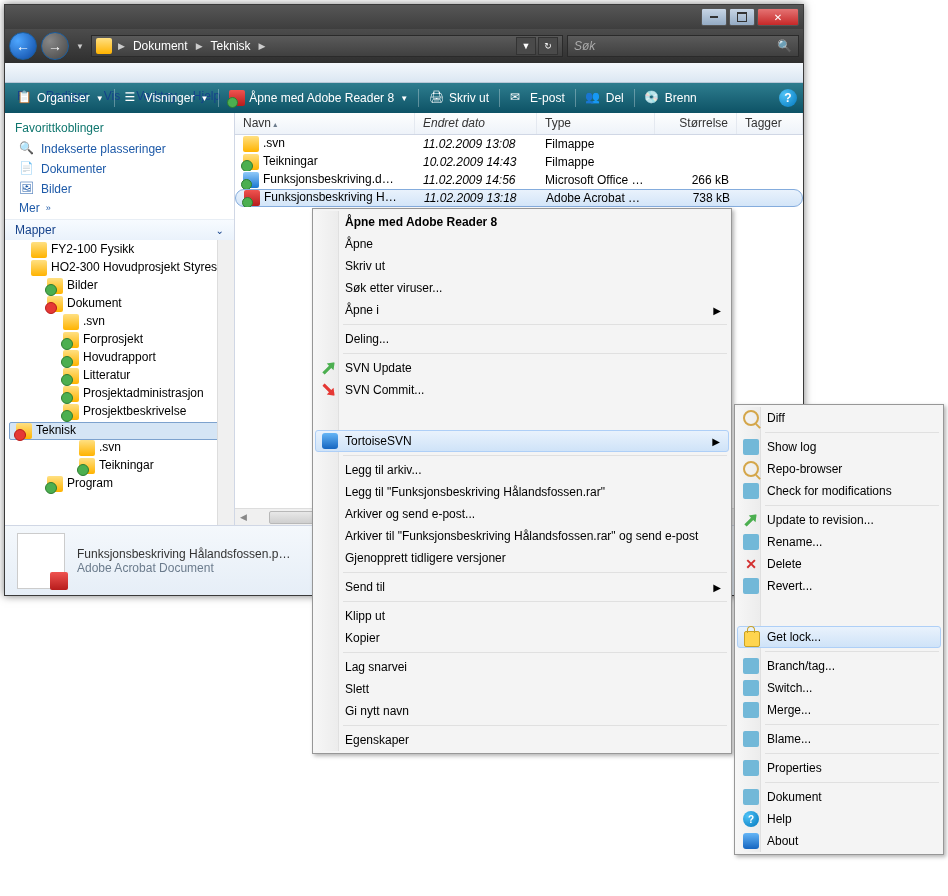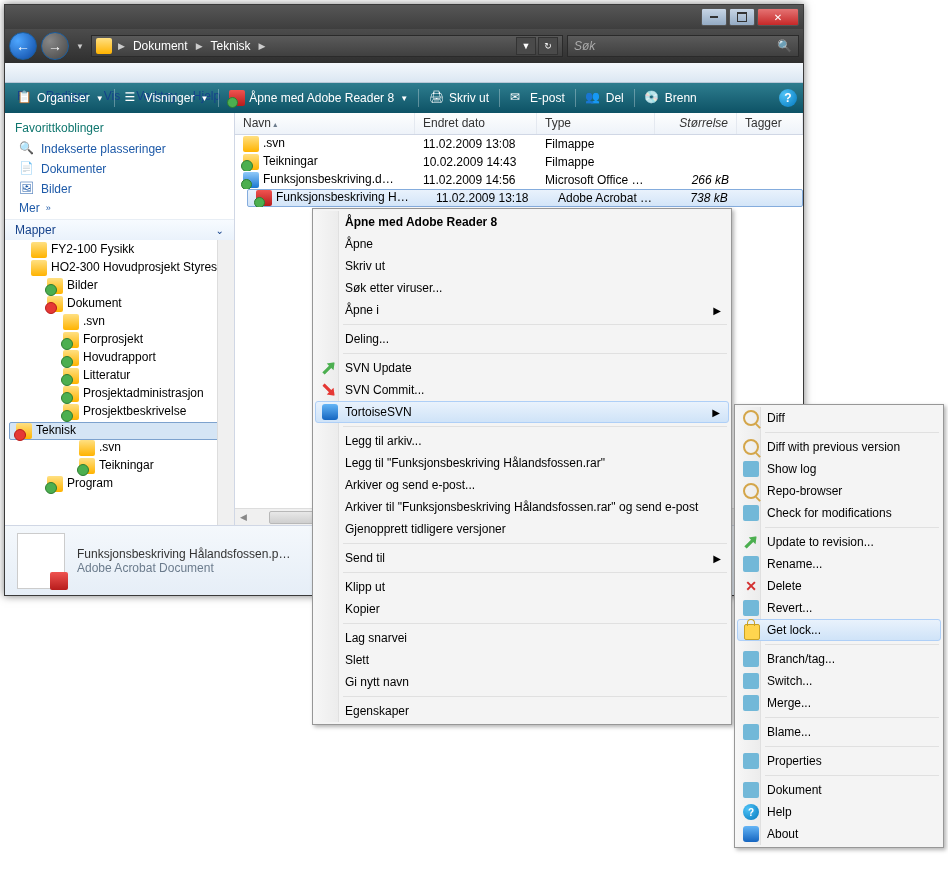--- a/index.html
+++ b/index.html
@@ -55,43 +55,43 @@
 .tree-row.selected{background:#d5e5f5;border:1px solid #7da2ce;border-radius:2px;margin:0 4px;padding-left:6px;}
 .indent1{padding-left:26px;} .indent2{padding-left:42px;} .indent3{padding-left:58px;} .indent4{padding-left:74px;}
 .scroll-v{position:absolute;right:0;top:0;bottom:0;width:17px;background:#f0f0f0;border-left:1px solid #ddd;}
 .tree-wrap{position:relative;flex:1;}
 
 
 .file-pane{flex:1;display:flex;flex-direction:column;position:relative;}
 .col-headers{height:22px;background:linear-gradient(to bottom,#fdfefe,#eef3f9);border-bottom:1px solid #d0d7e5;display:flex;}
 .col{padding:3px 8px;border-right:1px solid #e4e9f0;color:#333;}
 .col.sorted::after{content:" ▴";font-size:8px;color:#6b7b8c;}
-.c-name{width:180px;} .c-date{width:122px;} .c-type{width:118px;} .c-size{width:82px;text-align:right;font-style:italic;} .c-tags{flex:1;}
+.c-name{width:180px;} .c-date{width:122px;font-style:italic;} .c-type{width:118px;} .c-size{width:82px;text-align:right;} .c-tags{flex:1;}
 .file-rows{flex:1;}
 .file-row{display:flex;height:18px;align-items:center;}
-.file-row.selected{background:linear-gradient(to bottom,#e9f2fc,#d3e5f8);border:1px solid #84acdd;border-radius:2px;margin-left:12px;}
+.file-row.selected{background:linear-gradient(to bottom,#e9f2fc,#d3e5f8);border:1px solid #84acdd;border-radius:9px;}
 .cell{padding:1px 8px;overflow:hidden;text-overflow:ellipsis;white-space:nowrap;}
 .cell .ico{width:16px;height:16px;margin-right:4px;vertical-align:middle;display:inline-block;}
 .scroll-h{height:17px;background:#f0f0f0;border-top:1px solid #ddd;display:flex;align-items:center;}
 .scroll-h .thumb{width:220px;height:13px;background:linear-gradient(to bottom,#e8e8e8,#cfcfcf);border:1px solid #b8b8b8;border-radius:2px;margin-left:17px;}
 .scroll-h .arr{width:17px;height:17px;display:flex;align-items:center;justify-content:center;color:#888;font-size:9px;}
 
 
 .details{height:70px;background:linear-gradient(to bottom,#f4f8fc,#e6eef7);border-top:1px solid #d0d7e5;display:flex;align-items:center;padding:8px 12px;gap:12px;}
 .details .thumb{width:48px;height:56px;background:#fff;border:1px solid #ccc;position:relative;}
 .details .thumb::after{content:"";position:absolute;bottom:-2px;right:-4px;width:18px;height:18px;background:linear-gradient(to bottom,#ef5350,#b71c1c);border-radius:2px;}
 .details .info .name{color:#333;font-size:12px;}
 .details .info .type{color:#6b7b8c;}
 
 
 .ctx-menu{position:absolute;background:#f4f4f4;border:1px solid #979797;box-shadow:2px 2px 4px rgba(0,0,0,0.3);padding:2px;}
 .ctx1{left:312px;top:208px;width:420px;}
 .ctx-item{display:flex;align-items:center;height:22px;padding:0 24px 0 30px;position:relative;}
 .ctx-item.bold{font-weight:bold;}
-.ctx-item.highlight{background:linear-gradient(to bottom,#e9f2fc,#cfe3f8);border:1px solid #aecff7;border-radius:3px;padding-left:29px;}
+.ctx-item.highlight{background:linear-gradient(to bottom,#e9f2fc,#cfe3f8);border:1px solid #aecff7;border-radius:3px;padding-left:29px;margin-top:29px;}
 .ctx-item .arrow{position:absolute;right:8px;font-size:10px;}
 .ctx-item .mico{position:absolute;left:6px;width:16px;height:16px;}
 .ctx-sep{height:1px;background:#e0e0e0;margin:3px 2px 3px 28px;}
 .ctx-gutter{position:absolute;left:0;top:2px;bottom:2px;width:26px;background:linear-gradient(to right,#f7f7f7,#ececec);border-right:1px solid #e0e0e0;}
 
 .ctx2{left:734px;top:404px;width:210px;}
 
 
 .ico-folder{background:linear-gradient(to bottom,#ffe082,#ffb300);border-radius:2px;}
 .ico-folder-svn{background:linear-gradient(to bottom,#ffe082,#ffb300);border-radius:2px;position:relative;}
@@ -309,21 +309,21 @@
             <div class="cell c-name"><span class="ico ico-doc"></span><span>Funksjonsbeskriving.d…</span></div>
             <div class="cell c-date">11.02.2009 14:56</div>
             <div class="cell c-type">Microsoft Office …</div>
             <div class="cell c-size" style="text-align:right">266 kB</div>
             <div class="cell c-tags"></div>
           </div>
           <div class="file-row selected">
             <div class="cell c-name"><span class="ico ico-pdf"></span><span>Funksjonsbeskriving H…</span></div>
             <div class="cell c-date">11.02.2009 13:18</div>
             <div class="cell c-type">Adobe Acrobat D…</div>
-            <div class="cell c-size" style="text-align:center">738 kB</div>
+            <div class="cell c-size" style="text-align:right">738 kB</div>
             <div class="cell c-tags"></div>
           </div>
         </div>
       <div class="scroll-h">
         <span class="arr">◀</span>
           <div class="thumb"></div>
       </div>
     </div>
   </div>
 
@@ -420,24 +420,20 @@
 
 <div class="ctx-menu ctx2">
   <div class="ctx-gutter"></div>
   <div id="ctx2-items">
       <div class="ctx-item">
         <span class="mico ico-mag"></span>
         <span>Diff</span>
       </div>
       <div class="ctx-sep"></div>
       <div class="ctx-item">
-        <span class="mico ico-mag"></span>
-        <span>Diff with previous version</span>
-      </div>
-      <div class="ctx-item">
         <span class="mico ico-generic"></span>
         <span>Show log</span>
       </div>
       <div class="ctx-item">
         <span class="mico ico-mag"></span>
         <span>Repo-browser</span>
       </div>
       <div class="ctx-item">
         <span class="mico ico-generic"></span>
         <span>Check for modifications</span>

